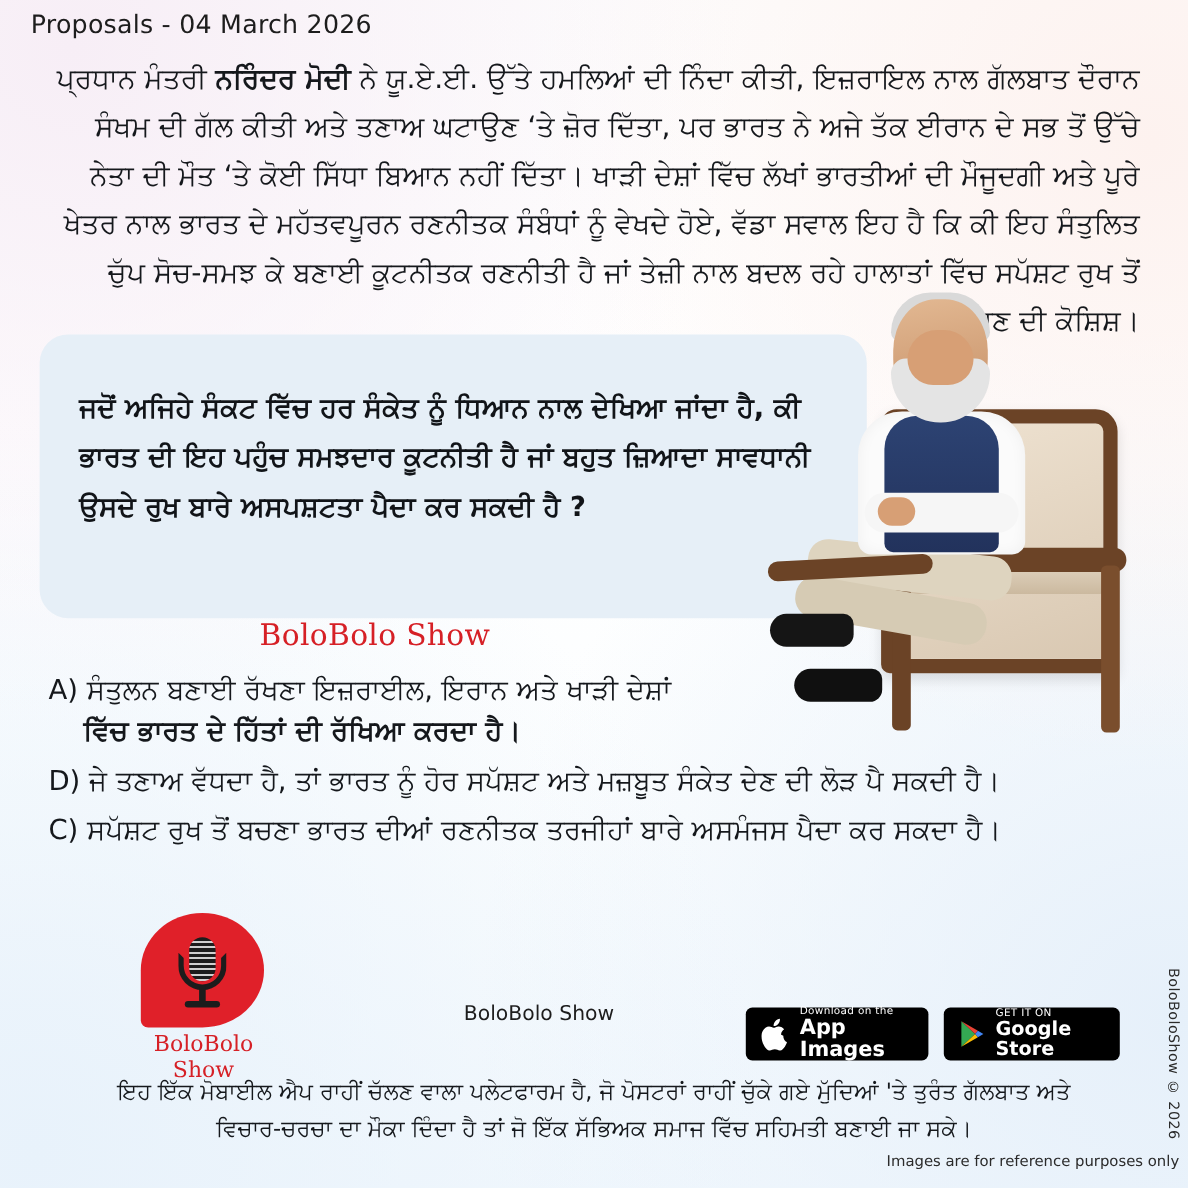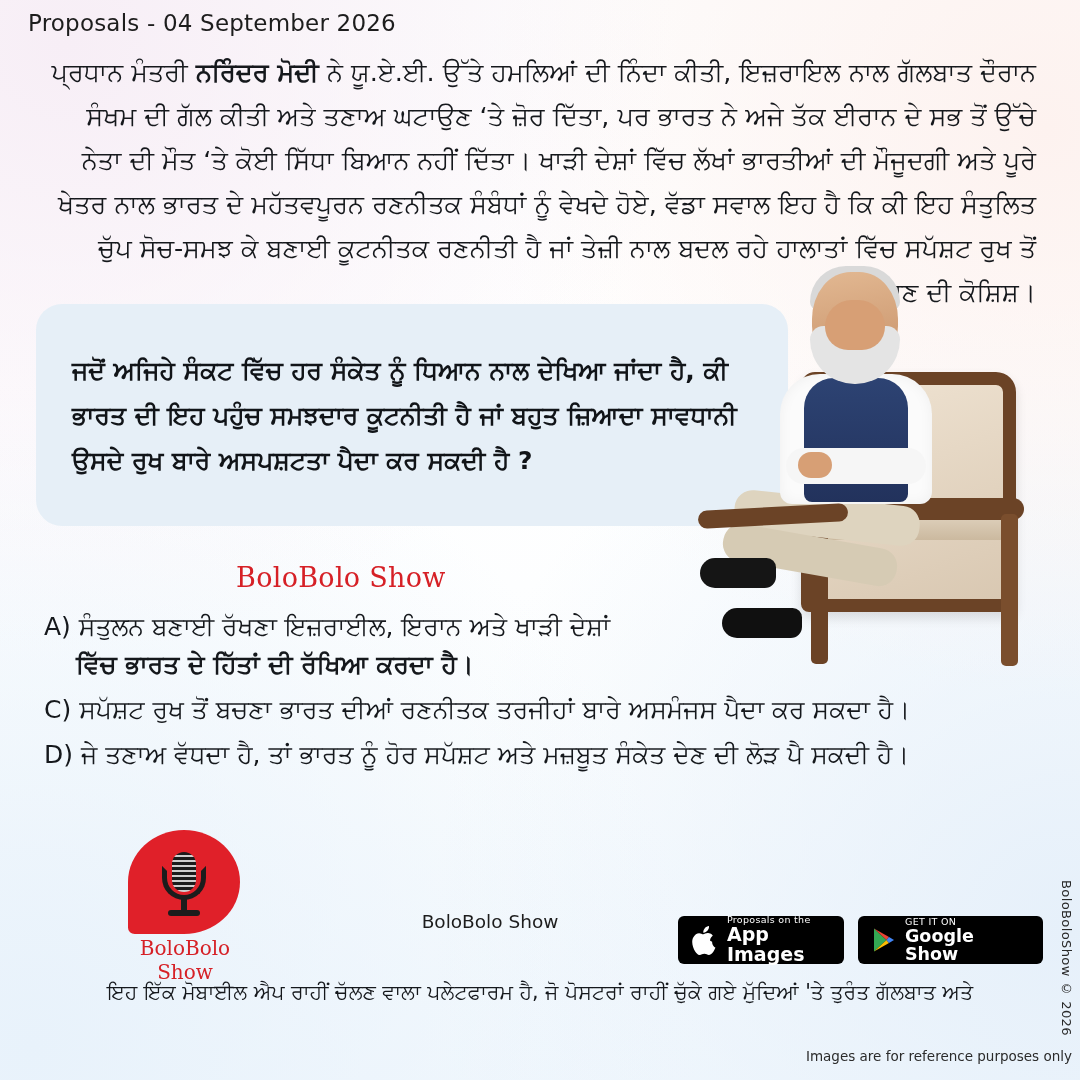--- a/index.html
+++ b/index.html
@@ -42,21 +42,21 @@
     text-align: right;
   }
   .intro b { font-weight: bold; }
 
   
   .bubble {
     position: absolute;
     left: 36px;
     top: 304px;
     width: 752px;
-    height: 222px;
+    height: 258px;
     background: #e6eff7;
     border-radius: 26px;
   }
   .bubble-text {
     position: absolute;
     left: 36px;
     top: 44px;
     width: 690px;
     font-size: 25px;
     line-height: 45px;
@@ -298,21 +298,21 @@
     position: absolute;
     height: 48px;
     background: #000;
     border-radius: 6px;
     display: flex;
     align-items: center;
     padding: 0 14px;
     color: #fff;
   }
   .badge-apple { left: 678px; top: 916px; width: 166px; }
-  .badge-google { left: 858px; top: 916px; width: 185px; }
+  .badge-google { left: 858px; top: 916px; width: 160px; }
   .badge .gl { margin-right: 9px; display: flex; align-items: center; }
   .badge .txt { line-height: 1.05; }
   .badge .small { font-size: 9.5px; letter-spacing: .3px; display: block; }
   .badge .big { font-size: 19px; font-weight: bold; display: block; }
   .badge-google .big { font-size: 17.5px; }
 
   
   .disclaimer {
     position: absolute;
     left: 60px; top: 975px;
@@ -339,45 +339,45 @@
     right: 8px; bottom: 16px;
     font-size: 13.5px;
     color: #2b2b2b;
   }
 </style>
 </head>
 <body>
 
 <div class="page">
 
-  <div class="header">Proposals - 04 September 2026</div>
+  <div class="header">Proposals - 04 March 2026</div>
 
   <div class="intro">
     <span>ਪ੍ਰਧਾਨ ਮੰਤਰੀ </span><b>ਨਰਿੰਦਰ ਮੋਦੀ</b><span> ਨੇ ਯੂ.ਏ.ਈ. ਉੱਤੇ ਹਮਲਿਆਂ ਦੀ ਨਿੰਦਾ ਕੀਤੀ, ਇਜ਼ਰਾਇਲ ਨਾਲ ਗੱਲਬਾਤ ਦੌਰਾਨ ਸੰਖਮ ਦੀ ਗੱਲ ਕੀਤੀ ਅਤੇ ਤਣਾਅ ਘਟਾਉਣ ‘ਤੇ ਜ਼ੋਰ ਦਿੱਤਾ, ਪਰ ਭਾਰਤ ਨੇ ਅਜੇ ਤੱਕ ਈਰਾਨ ਦੇ ਸਭ ਤੋਂ ਉੱਚੇ ਨੇਤਾ ਦੀ ਮੌਤ ‘ਤੇ ਕੋਈ ਸਿੱਧਾ ਬਿਆਨ ਨਹੀਂ ਦਿੱਤਾ। ਖਾੜੀ ਦੇਸ਼ਾਂ ਵਿੱਚ ਲੱਖਾਂ ਭਾਰਤੀਆਂ ਦੀ ਮੌਜੂਦਗੀ ਅਤੇ ਪੂਰੇ ਖੇਤਰ ਨਾਲ ਭਾਰਤ ਦੇ ਮਹੱਤਵਪੂਰਨ ਰਣਨੀਤਕ ਸੰਬੰਧਾਂ ਨੂੰ ਵੇਖਦੇ ਹੋਏ, ਵੱਡਾ ਸਵਾਲ ਇਹ ਹੈ ਕਿ ਕੀ ਇਹ ਸੰਤੁਲਿਤ ਚੁੱਪ ਸੋਚ-ਸਮਝ ਕੇ ਬਣਾਈ ਕੂਟਨੀਤਕ ਰਣਨੀਤੀ ਹੈ ਜਾਂ ਤੇਜ਼ੀ ਨਾਲ ਬਦਲ ਰਹੇ ਹਾਲਾਤਾਂ ਵਿੱਚ ਸਪੱਸ਼ਟ ਰੁਖ ਤੋਂ ਬਚਣ ਦੀ ਕੋਸ਼ਿਸ਼।</span>
   </div>
 
   <div class="bubble">
     <div class="bubble-text">ਜਦੋਂ ਅਜਿਹੇ ਸੰਕਟ ਵਿੱਚ ਹਰ ਸੰਕੇਤ ਨੂੰ ਧਿਆਨ ਨਾਲ ਦੇਖਿਆ ਜਾਂਦਾ ਹੈ, ਕੀ ਭਾਰਤ ਦੀ ਇਹ ਪਹੁੰਚ ਸਮਝਦਾਰ ਕੂਟਨੀਤੀ ਹੈ ਜਾਂ ਬਹੁਤ ਜ਼ਿਆਦਾ ਸਾਵਧਾਨੀ ਉਸਦੇ ਰੁਖ ਬਾਰੇ ਅਸਪਸ਼ਟਤਾ ਪੈਦਾ ਕਰ ਸਕਦੀ ਹੈ ?</div>
   </div>
 
   <div class="brand-script">BoloBolo Show</div>
 
   <div class="options">
     <div class="option">
       <span class="ind">A)</span>
       <span class="cont">ਸੰਤੁਲਨ ਬਣਾਈ ਰੱਖਣਾ ਇਜ਼ਰਾਈਲ, ਇਰਾਨ ਅਤੇ ਖਾੜੀ ਦੇਸ਼ਾਂ</span>
       <span class="opt-line2">ਵਿੱਚ ਭਾਰਤ ਦੇ ਹਿੱਤਾਂ ਦੀ ਰੱਖਿਆ ਕਰਦਾ ਹੈ।</span>
     </div>
     <div class="option">
+      <span class="ind">D)</span>
+      <span class="cont">ਜੇ ਤਣਾਅ ਵੱਧਦਾ ਹੈ, ਤਾਂ ਭਾਰਤ ਨੂੰ ਹੋਰ ਸਪੱਸ਼ਟ ਅਤੇ ਮਜ਼ਬੂਤ ਸੰਕੇਤ ਦੇਣ ਦੀ ਲੋੜ ਪੈ ਸਕਦੀ ਹੈ।</span>
+    </div>
+    <div class="option">
       <span class="ind">C)</span>
       <span class="cont">ਸਪੱਸ਼ਟ ਰੁਖ ਤੋਂ ਬਚਣਾ ਭਾਰਤ ਦੀਆਂ ਰਣਨੀਤਕ ਤਰਜੀਹਾਂ ਬਾਰੇ ਅਸਮੰਜਸ ਪੈਦਾ ਕਰ ਸਕਦਾ ਹੈ।</span>
-    </div>
-    <div class="option">
-      <span class="ind">D)</span>
-      <span class="cont">ਜੇ ਤਣਾਅ ਵੱਧਦਾ ਹੈ, ਤਾਂ ਭਾਰਤ ਨੂੰ ਹੋਰ ਸਪੱਸ਼ਟ ਅਤੇ ਮਜ਼ਬੂਤ ਸੰਕੇਤ ਦੇਣ ਦੀ ਲੋੜ ਪੈ ਸਕਦੀ ਹੈ।</span>
     </div>
   </div>
 
   <div class="photo">
     <div class="chair-back"></div>
     <div class="chair-seat"></div>
     <div class="chair-arm"></div>
     <div class="chair-leg-l"></div>
     <div class="chair-leg-r"></div>
     <div class="fig-legs"></div>
@@ -409,42 +409,43 @@
   </div>
 
   <div class="badge badge-apple">
     <span class="gl">
       <svg width="26" height="32" viewBox="0 0 26 32" aria-hidden="true">
         <path d="M18.1 16.7c0-3.3 2.7-4.9 2.8-5-1.5-2.2-3.9-2.5-4.7-2.6-2-0.2-3.9 1.2-4.9 1.2-1 0-2.6-1.1-4.2-1.1C5 9.2 2.6 10.8 1.4 13.3c-2.5 4.3-0.6 10.7 1.8 14.2 1.2 1.7 2.6 3.6 4.5 3.5 1.8-0.1 2.5-1.2 4.7-1.2 2.2 0 2.8 1.2 4.7 1.1 1.9 0 3.2-1.7 4.4-3.4 1.3-2 1.9-3.9 1.9-4-0.1 0-3.3-1.3-3.3-5.8z" fill="#ffffff"></path>
         <path d="M15.6 6.6c1-1.2 1.6-2.8 1.4-4.5-1.5 0.1-3.2 1-4.2 2.2-0.9 1.1-1.7 2.8-1.5 4.4 1.6 0.1 3.3-0.8 4.3-2.1z" fill="#ffffff"></path>
       </svg>
     </span>
     <span class="txt">
-      <span class="small">Proposals on the</span>
+      <span class="small">Download on the</span>
       <span class="big">App Images</span>
     </span>
   </div>
 
   <div class="badge badge-google">
     <span class="gl">
       <svg width="24" height="26" viewBox="0 0 24 26" aria-hidden="true">
         <path d="M2 1.5 14.5 13 2 24.5z" fill="#34a853"></path>
         <path d="M2 1.5 14.5 13 2 24.5z" fill="none"></path>
         <path d="M2 1.5 17 10 14.5 13z" fill="#ea4335"></path>
         <path d="M2 24.5 17 16 14.5 13z" fill="#fbbc04"></path>
         <path d="M17 10 22 13 17 16 14.5 13z" fill="#4285f4"></path>
       </svg>
     </span>
     <span class="txt">
       <span class="small">GET IT ON</span>
-      <span class="big">Google Show</span>
+      <span class="big">Google Store</span>
     </span>
   </div>
 
   <div class="disclaimer">
     <div>ਇਹ ਇੱਕ ਮੋਬਾਈਲ ਐਪ ਰਾਹੀਂ ਚੱਲਣ ਵਾਲਾ ਪਲੇਟਫਾਰਮ ਹੈ, ਜੋ ਪੋਸਟਰਾਂ ਰਾਹੀਂ ਚੁੱਕੇ ਗਏ ਮੁੱਦਿਆਂ 'ਤੇ ਤੁਰੰਤ ਗੱਲਬਾਤ ਅਤੇ</div>
+    <div>ਵਿਚਾਰ-ਚਰਚਾ ਦਾ ਮੌਕਾ ਦਿੰਦਾ ਹੈ ਤਾਂ ਜੋ ਇੱਕ ਸੱਭਿਅਕ ਸਮਾਜ ਵਿੱਚ ਸਹਿਮਤੀ ਬਣਾਈ ਜਾ ਸਕੇ।</div>
   </div>
 
   <div class="vcopy">BoloBoloShow © 2026</div>
 
   <div class="refnote">Images are for reference purposes only</div>
 
 </div>
 
 </body></html>

